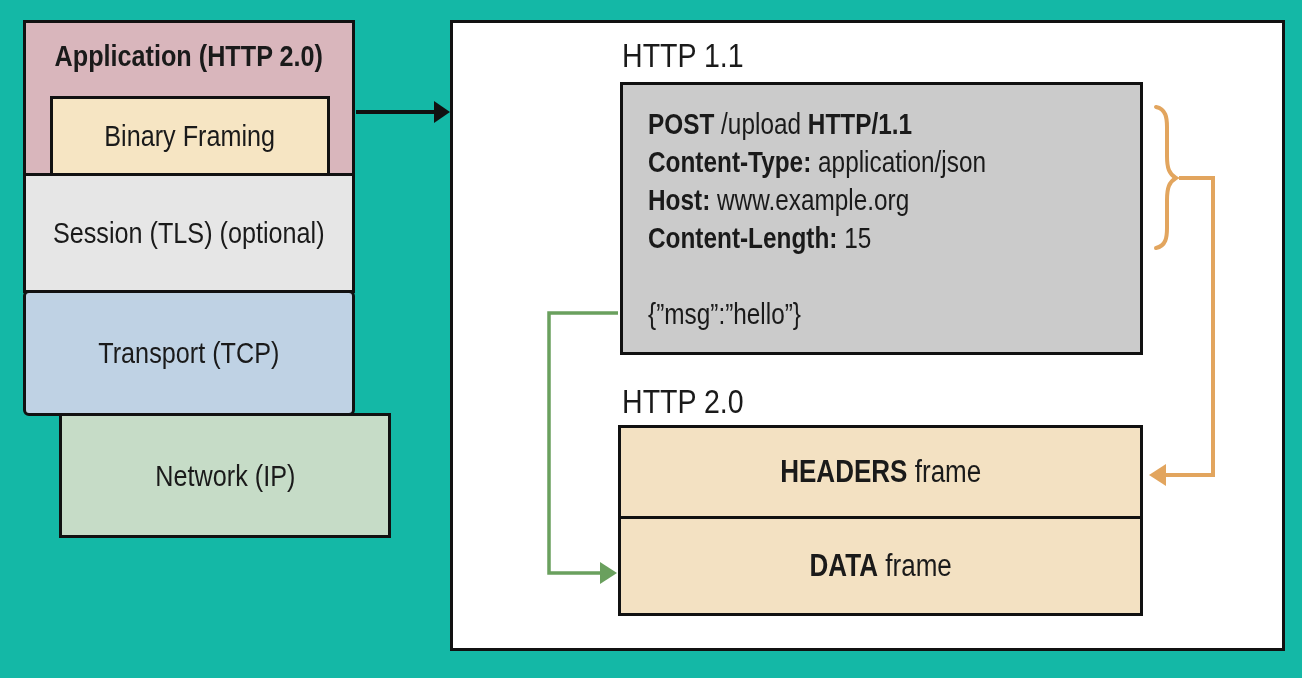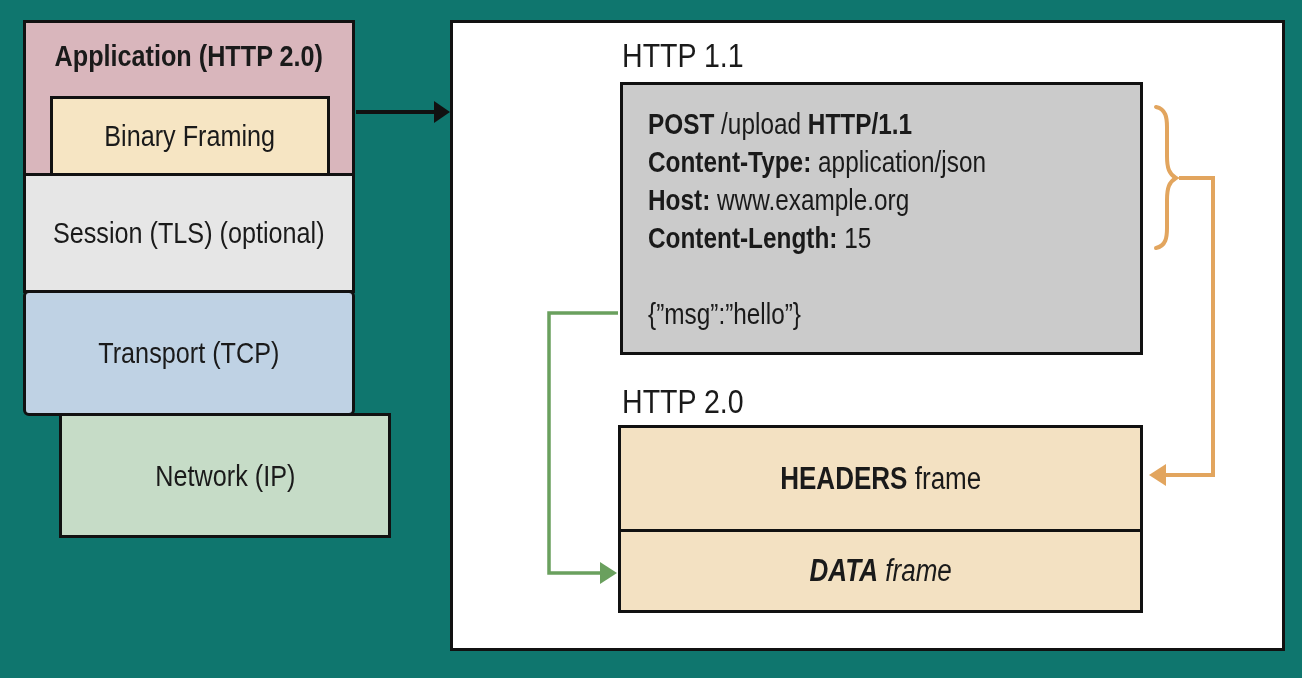--- a/index.html
+++ b/index.html
@@ -1,20 +1,20 @@
 <!DOCTYPE html>
 <html><head>
 <meta charset="utf-8">
 <style>
   html, body { margin: 0; padding: 0; background: #ffffff; }
   .canvas {
     position: relative;
     width: 1302px;
     height: 678px;
-    background: #0f766e;
+    background: #14b8a6;
     font-family: "Liberation Sans", "DejaVu Sans", sans-serif;
     color: #1a1a1a;
     overflow: hidden;
   }
   
   .cond { display: inline-block; transform: scaleX(0.84); transform-origin: center center; white-space: nowrap; }
   .cond-left { display: inline-block; transform: scaleX(0.84); transform-origin: left center; white-space: nowrap; }
   .b { font-weight: bold; }
 
   
@@ -70,22 +70,22 @@
   .request-body-line { margin-top: 38px; }
 
   .frames-box { position: absolute; left: 618px; top: 425px; width: 525px; }
   .frame-cell {
     box-sizing: border-box;
     width: 525px;
     border: 3px solid #111;
     display: flex; align-items: center; justify-content: center;
     font-size: 31px;
   }
-  .frame-headers { height: 107px; }
-  .frame-data { height: 84px; margin-top: -3px; font-style: italic; }
+  .frame-headers { height: 94px; }
+  .frame-data { height: 100px; margin-top: -3px; }
 
   .connectors { position: absolute; left: 0; top: 0; pointer-events: none; z-index: 3; }
 </style>
 </head>
 <body>
 
 <div class="canvas">
 
   <div class="stack">
     <div class="layer layer-app" style="background-color: rgb(217, 182, 188);">

